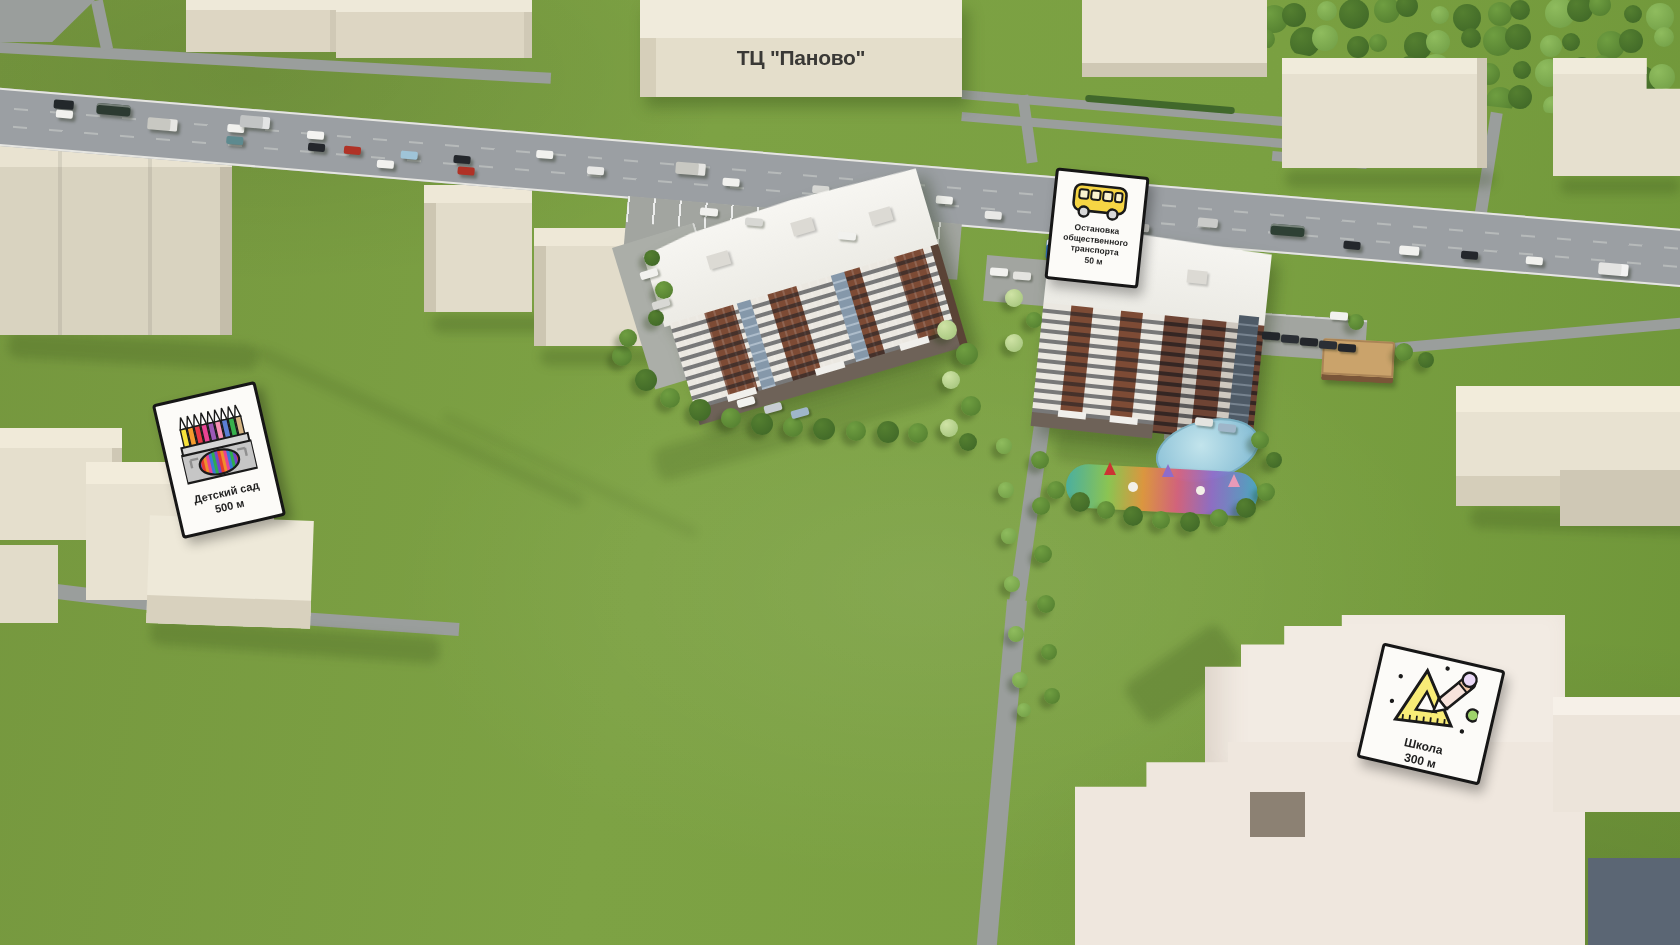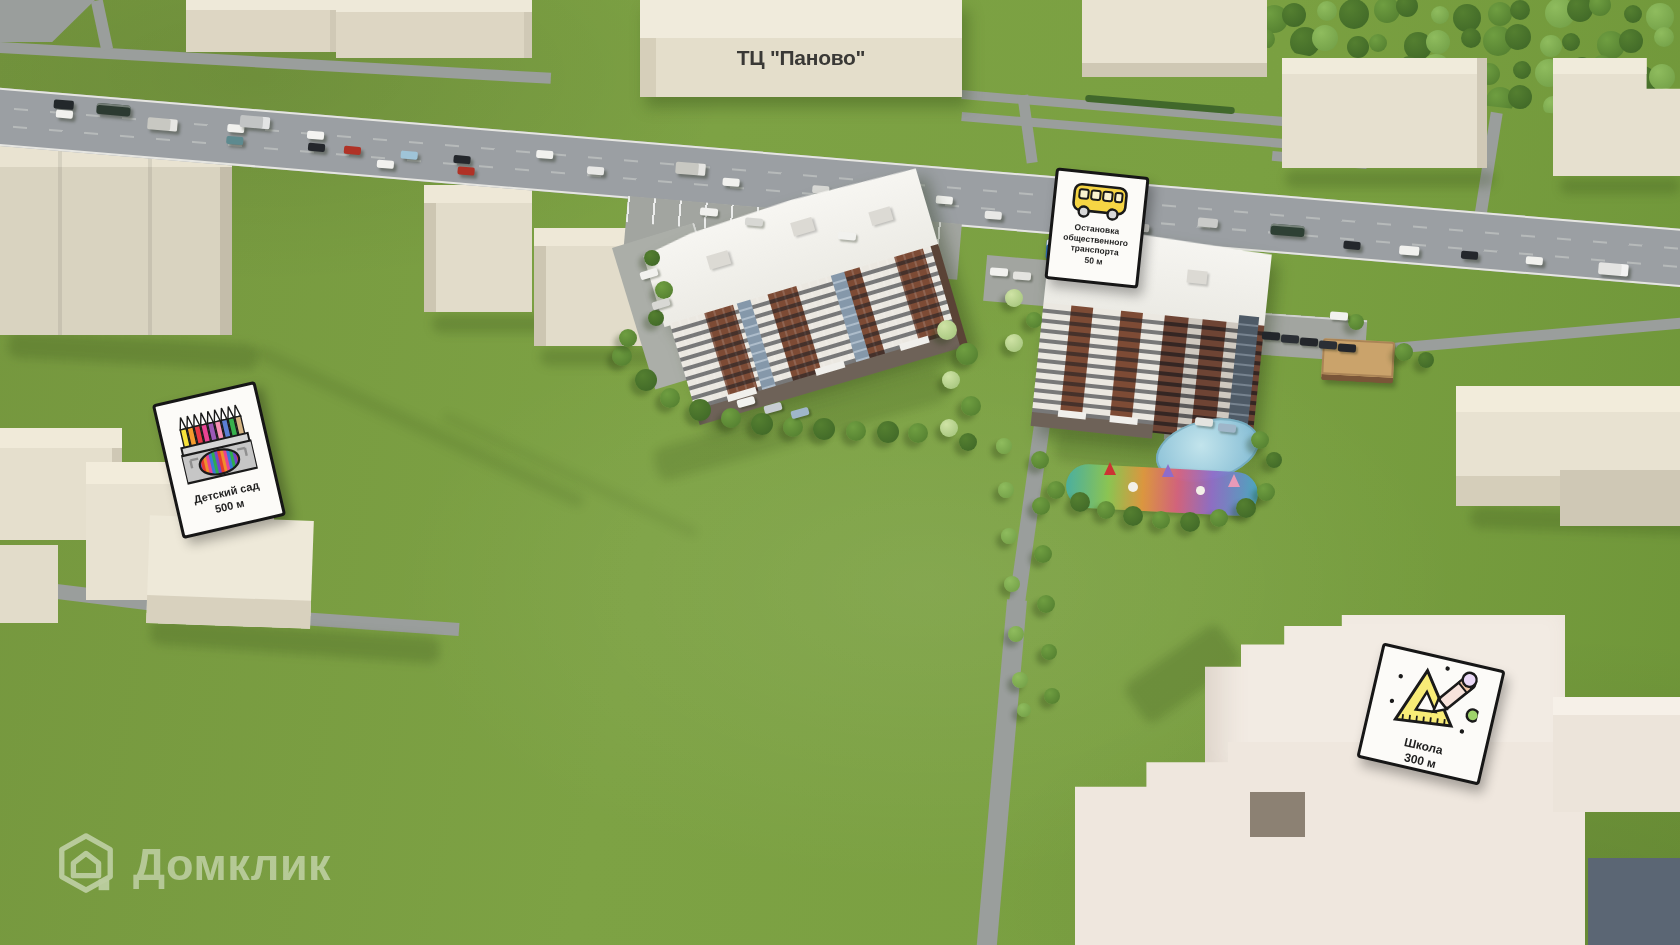--- a/index.html
+++ b/index.html
@@ -363,28 +363,20 @@
         <circle cx="52" cy="4" r="2.2" fill="#1a1a1a"></circle>
       <circle cx="5" cy="48" r="2.2" fill="#1a1a1a"></circle>
         <circle cx="80" cy="62" r="2.2" fill="#1a1a1a"></circle>
     </svg>
     <div class="txt" style="font-size:12px;margin-top:4px;">
       <div>Школа</div>
       <div>300 м</div>
     </div>
   </div>
 
-  <div id="wm">
-    <svg width="62" height="64" viewBox="0 0 64 66" fill="none" stroke="rgba(255,255,255,.95)" stroke-width="5.5" stroke-linejoin="round" opacity=".5">
-      <path d="M32,3 L57,17 L57,45 L32,59 L7,45 L7,17 Z"></path>
-      <path d="M19,31 L32,21 L45,31 L45,44 L19,44 Z"></path>
-      <rect x="45" y="48" width="11" height="11" fill="rgba(255,255,255,.95)" stroke="none"></rect>
-    </svg>
-    <span class="wm-text">Домклик</span>
-  </div>
 
 <div class="tree" style="left: 612px; top: 346px; height: 20px; width: 20px; background: radial-gradient(circle at 35% 30%, rgb(111, 158, 65), rgb(79, 122, 45)); box-shadow: rgba(35, 55, 18, 0.3) -5px 5px 5px;"></div>
     <div class="tree" style="left: 635px; top: 369px; height: 22px; width: 22px; background: radial-gradient(circle at 35% 30%, rgb(84, 127, 48), rgb(61, 101, 38)); box-shadow: rgba(35, 55, 18, 0.3) -5px 5px 5px;"></div>
     <div class="tree" style="left: 660px; top: 388px; height: 20px; width: 20px; background: radial-gradient(circle at 35% 30%, rgb(111, 158, 65), rgb(79, 122, 45)); box-shadow: rgba(35, 55, 18, 0.3) -5px 5px 5px;"></div>
     <div class="tree" style="left: 689px; top: 399px; height: 22px; width: 22px; background: radial-gradient(circle at 35% 30%, rgb(84, 127, 48), rgb(61, 101, 38)); box-shadow: rgba(35, 55, 18, 0.3) -5px 5px 5px;"></div>
     <div class="tree" style="left: 721px; top: 408px; height: 20px; width: 20px; background: radial-gradient(circle at 35% 30%, rgb(111, 158, 65), rgb(79, 122, 45)); box-shadow: rgba(35, 55, 18, 0.3) -5px 5px 5px;"></div>
     <div class="tree" style="left: 751px; top: 413px; height: 22px; width: 22px; background: radial-gradient(circle at 35% 30%, rgb(84, 127, 48), rgb(61, 101, 38)); box-shadow: rgba(35, 55, 18, 0.3) -5px 5px 5px;"></div>
     <div class="tree" style="left: 783px; top: 417px; height: 20px; width: 20px; background: radial-gradient(circle at 35% 30%, rgb(111, 158, 65), rgb(79, 122, 45)); box-shadow: rgba(35, 55, 18, 0.3) -5px 5px 5px;"></div>
     <div class="tree" style="left: 813px; top: 418px; height: 22px; width: 22px; background: radial-gradient(circle at 35% 30%, rgb(84, 127, 48), rgb(61, 101, 38)); box-shadow: rgba(35, 55, 18, 0.3) -5px 5px 5px;"></div>
     <div class="tree" style="left: 846px; top: 421px; height: 20px; width: 20px; background: radial-gradient(circle at 35% 30%, rgb(111, 158, 65), rgb(79, 122, 45)); box-shadow: rgba(35, 55, 18, 0.3) -5px 5px 5px;"></div>

